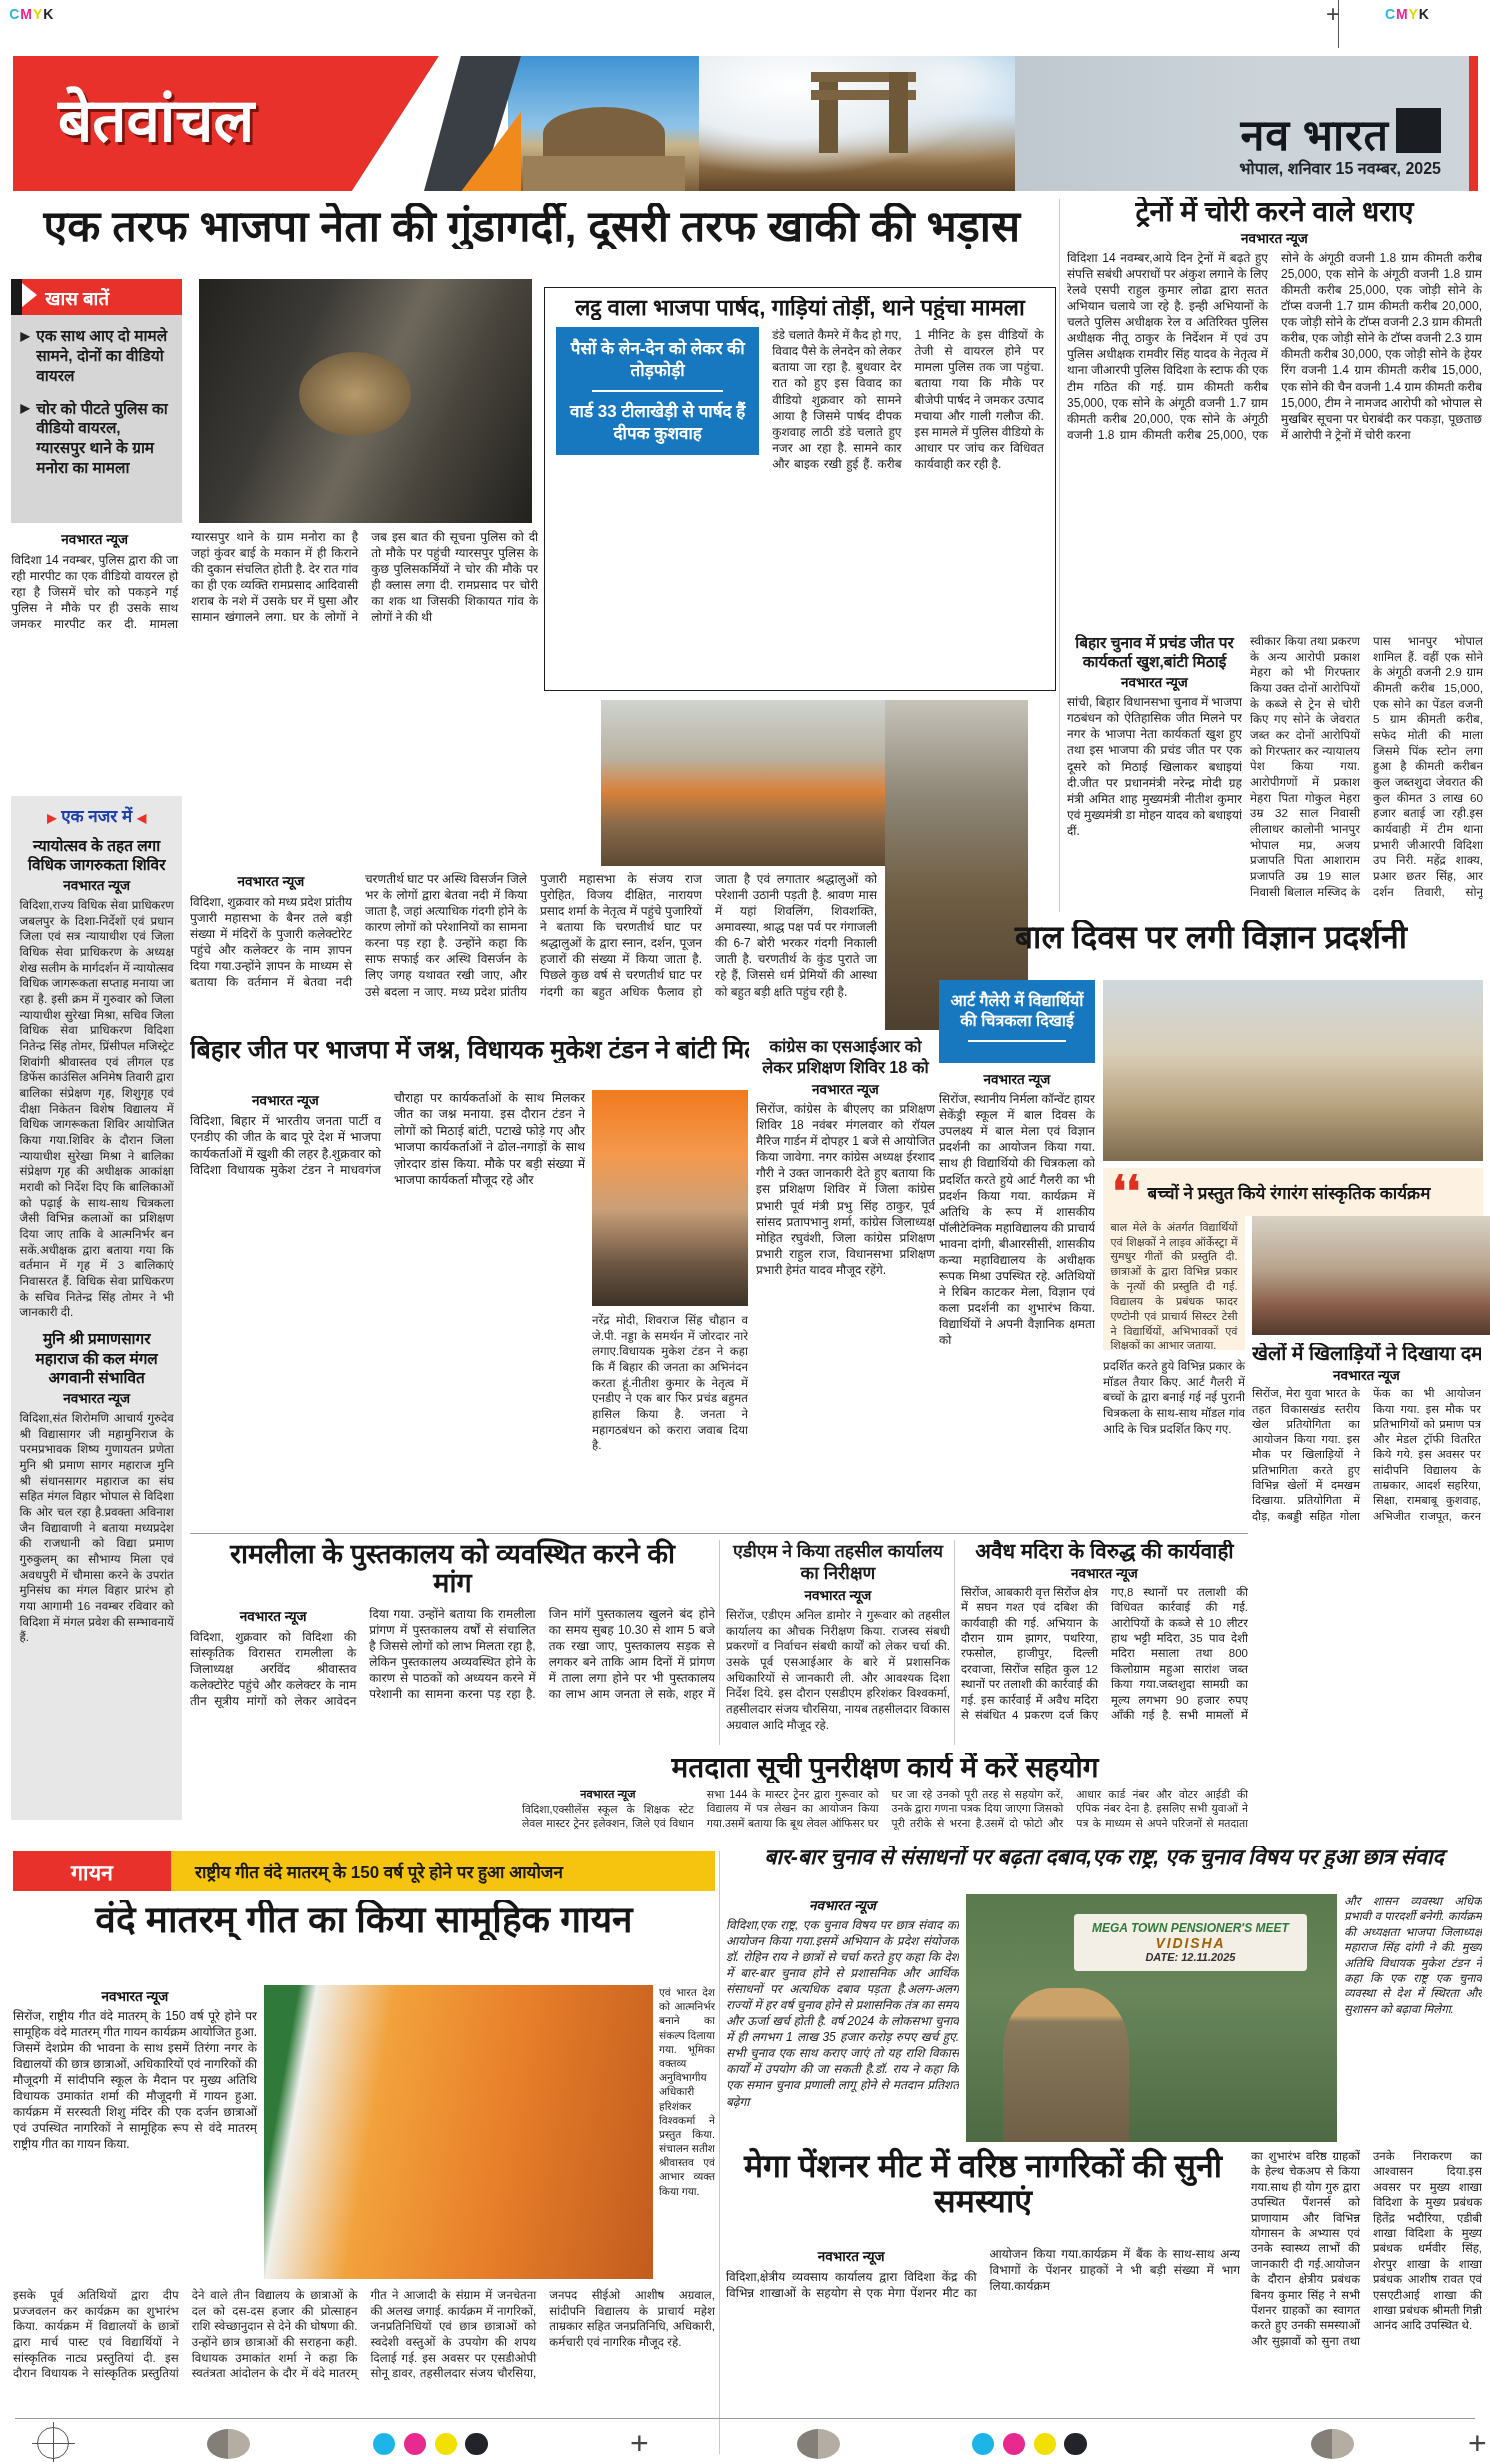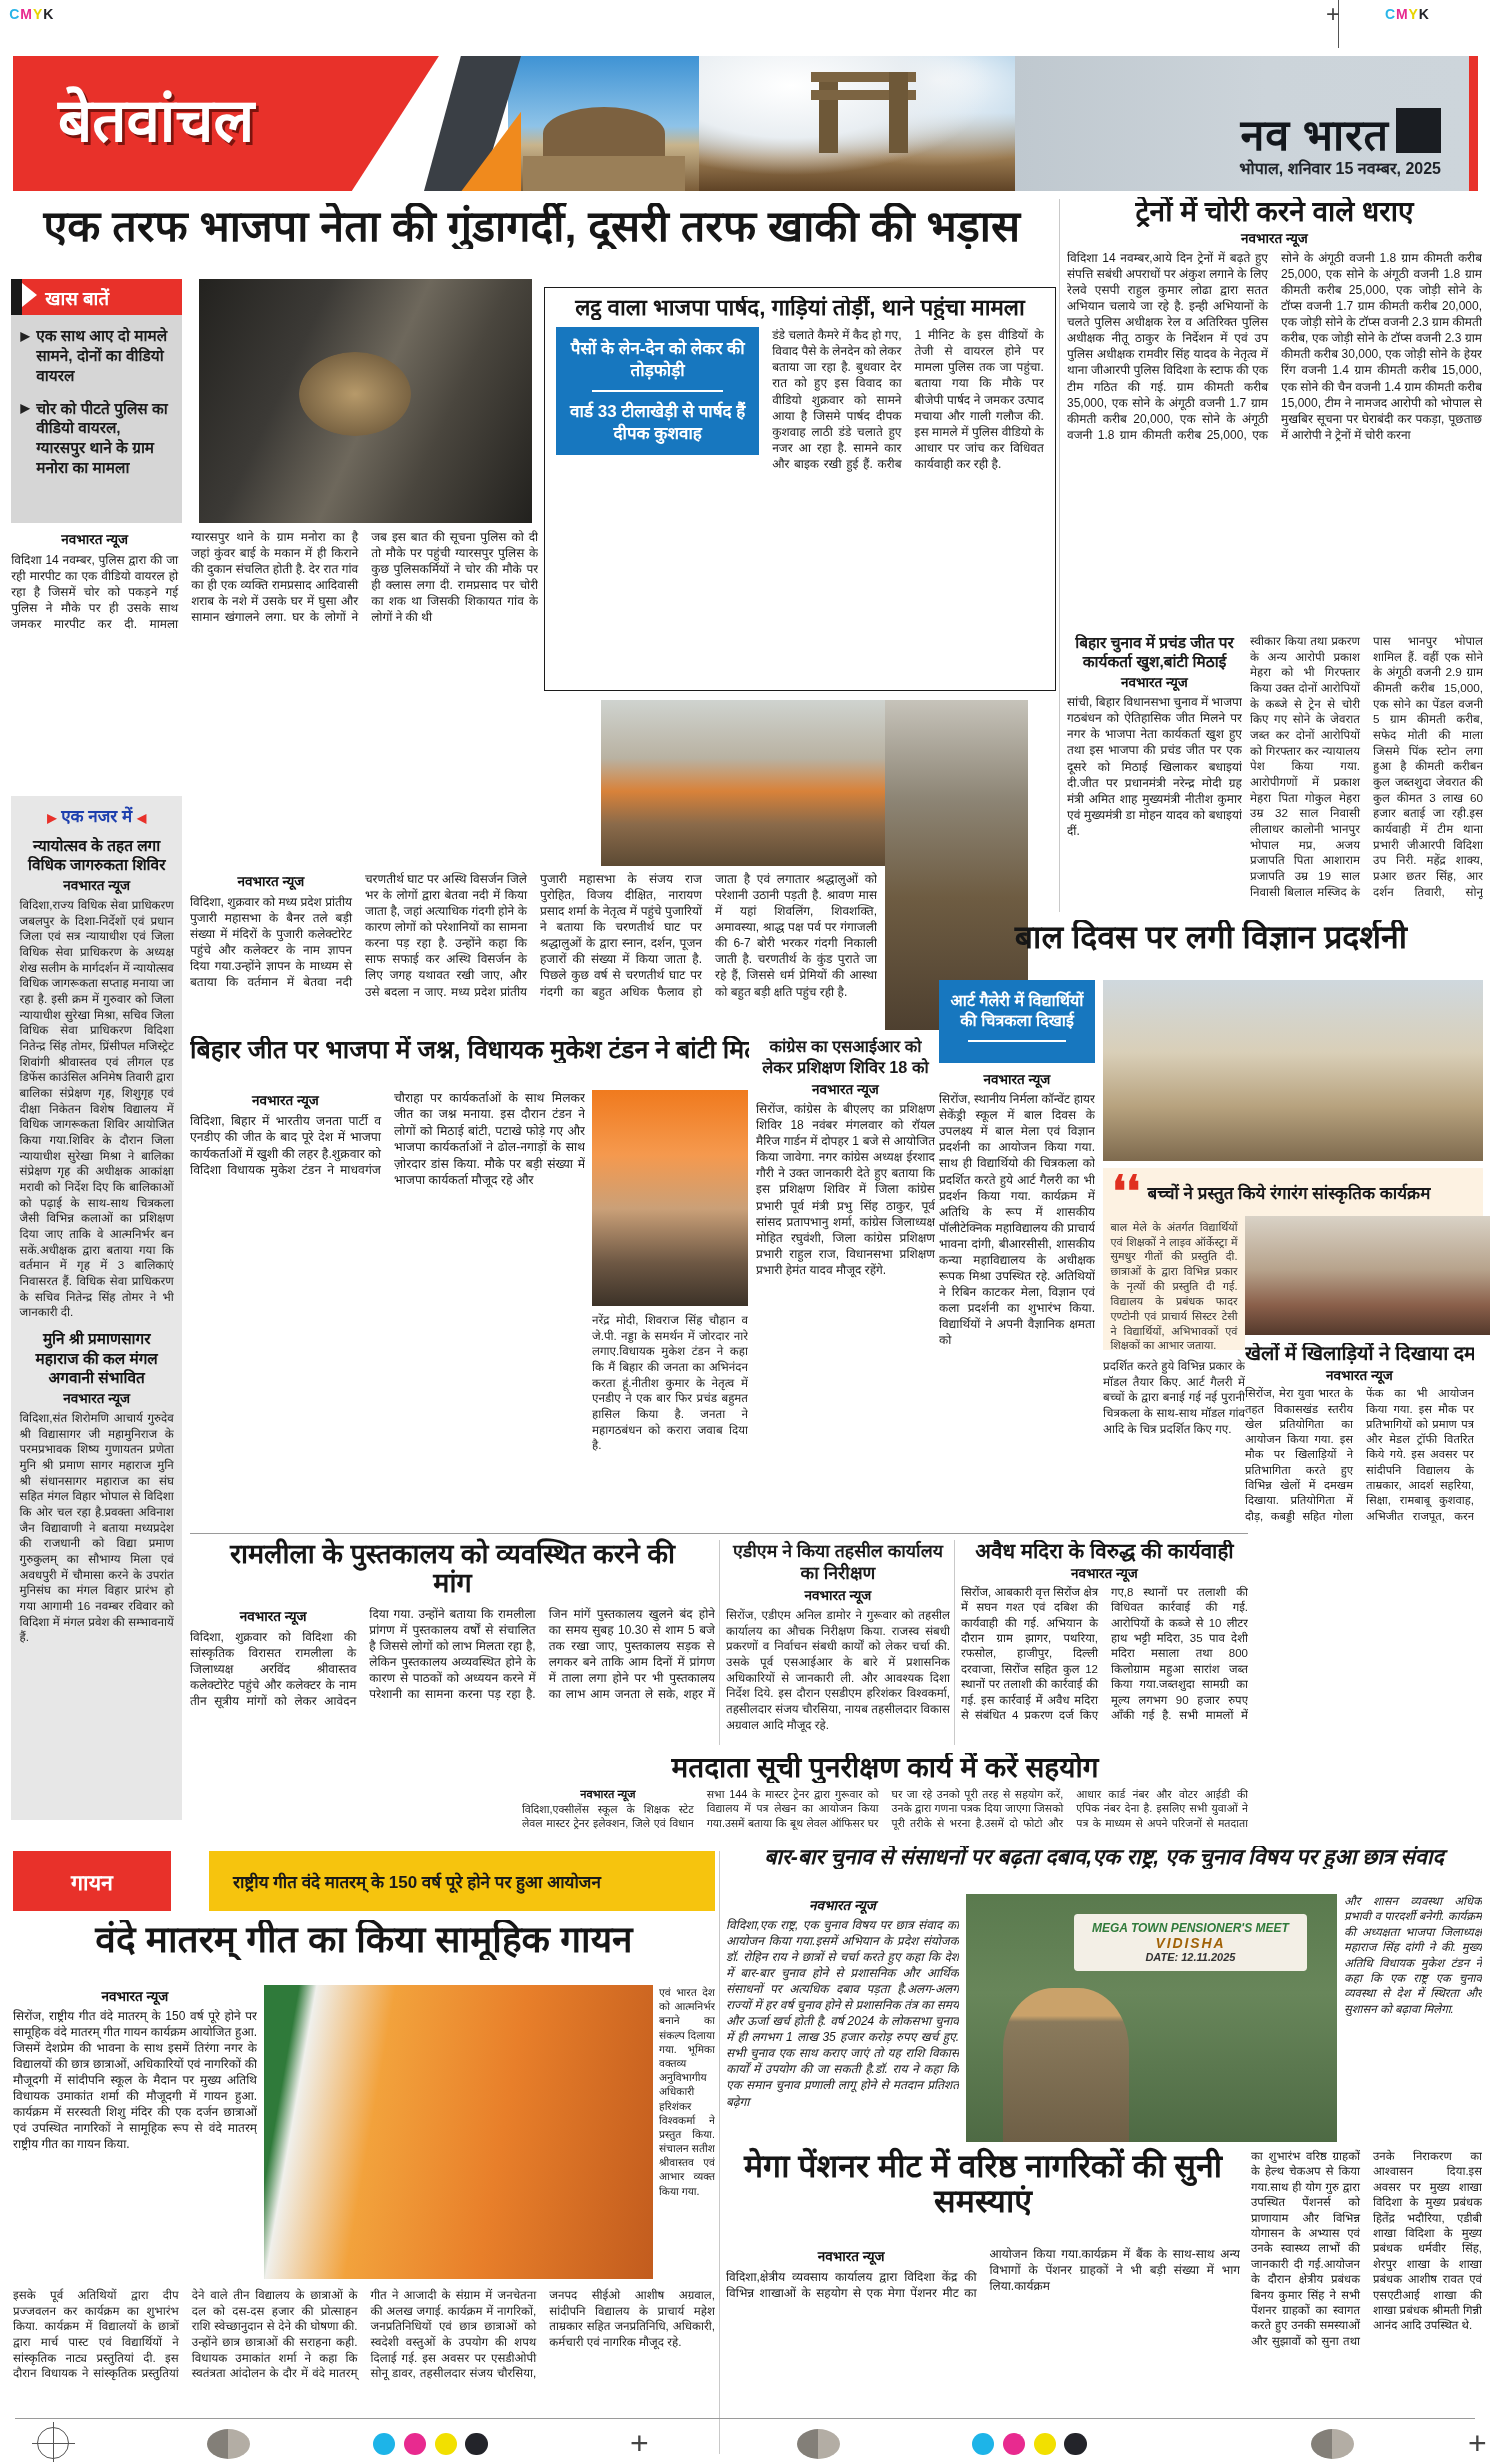--- a/index.html
+++ b/index.html
@@ -229,21 +229,21 @@
     <div class="btxt clip" style="height:373px;">सिरोंज, स्थानीय निर्मला कॉन्वेंट हायर सेकेंड्री स्कूल में बाल दिवस के उपलक्ष्य में बाल मेला एवं विज्ञान प्रदर्शनी का आयोजन किया गया. साथ ही विद्यार्थियो की चित्रकला को प्रदर्शित करते हुये आर्ट गैलरी का भी प्रदर्शन किया गया. कार्यक्रम में अतिथि के रूप में शासकीय पॉलीटेक्निक महाविद्यालय की प्राचार्य भावना दांगी, बीआरसीसी, शासकीय कन्या महाविद्यालय के अधीक्षक रूपक मिश्रा उपस्थित रहे. अतिथियों ने रिबिन काटकर मेला, विज्ञान एवं कला प्रदर्शनी का शुभारंभ किया. विद्यार्थियों ने अपनी वैज्ञानिक क्षमता को</div>
   </div>
   <div class="abs ph ph-fair" style="left:164px;top:60px;width:380px;height:181px;"></div>
   <div class="abs quote-strip" style="left:164px;top:248px;width:380px;height:48px;">
     <span class="qmark">❛❛</span>
     <span class="qline">बच्चों ने प्रस्तुत किये रंगारंग सांस्कृतिक कार्यक्रम</span>
   </div>
   <div class="abs qsub clip" style="left:164px;top:296px;width:142px;height:134px;">बाल मेले के अंतर्गत विद्यार्थियों एवं शिक्षकों ने लाइव ऑर्केस्ट्रा में सुमधुर गीतों की प्रस्तुति दी. छात्राओं के द्वारा विभिन्न प्रकार के नृत्यों की प्रस्तुति दी गई. विद्यालय के प्रबंधक फादर एण्टोनी एवं प्राचार्य सिस्टर टेसी ने विद्यार्थियों, अभिभावकों एवं शिक्षकों का आभार जताया.</div>
   <div class="abs btxt clip" style="left:164px;top:438px;width:142px;height:172px;font-size:11.7px;">प्रदर्शित करते हुये विभिन्न प्रकार के मॉडल तैयार किए. आर्ट गैलरी में बच्चों के द्वारा बनाई गई नई पुरानी चित्रकला के साथ-साथ मॉडल गांव आदि के चित्र प्रदर्शित किए गए.</div>
 
-  <div class="abs" style="left:306px;top:296px;width:229px;height:316px;">
+  <div class="abs" style="left:313px;top:296px;width:229px;height:316px;">
     <div class="ph ph-khel" style="width:229px;height:119px;"></div>
     <div class="hl nowrap" style="font-size:19.6px;margin-top:7.5px;">खेलों में खिलाड़ियों ने दिखाया दम</div>
     <div class="byline">नवभारत न्यूज</div>
     <div class="btxt cols2 clip" style="height:140px;font-size:11.4px;">सिरोंज, मेरा युवा भारत के तहत विकासखंड स्तरीय खेल प्रतियोगिता का आयोजन किया गया. इस मौक पर खिलाड़ियों ने प्रतिभागिता करते हुए विभिन्न खेलों में दमखम दिखाया. प्रतियोगिता में दौड़, कबड्डी सहित गोला फेंक का भी आयोजन किया गया. इस मौक पर प्रतिभागियों को प्रमाण पत्र और मेडल ट्रॉफी वितरित किये गये. इस अवसर पर सांदीपनि विद्यालय के ताम्रकार, आदर्श सहरिया, सिक्षा, रामबाबू कुशवाह, अभिजीत राजपूत, करन विश्वकर्मा, अंकित यादव, मोनू, रीतेश लोधी, दीक्षा शर्मा, शारीरिक शिक्षक एवं तृतीय चंद्रभान कुशवाह सहित बड़ी संख्या में खिलाड़ी मौजूद रहे.</div>
   </div>
 </div>
 
 <div class="abs rule-h" style="left:190px;top:1533px;width:1058px;"></div>
 <div class="abs" style="left:190px;top:1540px;width:525px;height:209px;">
   <div class="hl" style="font-size:27px;width:484px;margin:0 auto;">रामलीला के पुस्तकालय को व्यवस्थित करने की मांग</div>
@@ -269,21 +269,21 @@
 
 <div class="abs" style="left:522px;top:1753px;width:726px;height:93px;">
   <div class="hl nowrap" style="font-size:28px;">मतदाता सूची पुनरीक्षण कार्य में करें सहयोग</div>
   <div class="btxt cols4 clip" style="height:48px;margin-top:3.7px;font-size:10.8px;">
     <div class="byline" style="font-size:11.2px;margin:0;">नवभारत न्यूज</div>
     <span>विदिशा,एक्सीलेंस स्कूल के शिक्षक स्टेट लेवल मास्टर ट्रेनर इलेक्शन, जिले एवं विधान सभा 144 के मास्टर ट्रेनर द्वारा गुरूवार को विद्यालय में पत्र लेखन का आयोजन किया गया.उसमें बताया कि बूथ लेवल ऑफिसर घर घर जा रहे उनको पूरी तरह से सहयोग करें, उनके द्वारा गणना पत्रक दिया जाएगा जिसको पूरी तरीके से भरना है.उसमें दो फोटो और आधार कार्ड नंबर और वोटर आईडी की एपिक नंबर देना है. इसलिए सभी युवाओं ने पत्र के माध्यम से अपने परिजनों से मतदाता सूची पुनरीक्षण कार्य में पूर्ण सहयोग की अपील की है.</span>
   </div>
 </div>
 
 <div class="abs" style="left:13px;top:1851px;width:702px;height:611px;">
-  <div style="display:flex;height:60px;gap:38px;">
+  <div style="display:flex;height:40px;">
     <div class="v-label" style="width:158px;flex:none;">गायन</div>
     <div class="v-strip" style="flex:1;">राष्ट्रीय गीत वंदे मातरम् के 150 वर्ष पूरे होने पर हुआ आयोजन</div>
   </div>
   <div class="hl nowrap" style="font-size:37px;margin-top:9.3px;">वंदे मातरम् गीत का किया सामूहिक गायन</div>
   <div class="abs" style="left:0;top:134px;width:244px;height:294px;">
     <div class="byline">नवभारत न्यूज</div>
     <div class="btxt clip" style="height:272px;">सिरोंज, राष्ट्रीय गीत वंदे मातरम् के 150 वर्ष पूरे होने पर सामूहिक वंदे मातरम् गीत गायन कार्यक्रम आयोजित हुआ. जिसमें देशप्रेम की भावना के साथ इसमें तिरंगा नगर के विद्यालयों की छात्र छात्राओं, अधिकारियों एवं नागरिकों की मौजूदगी में सांदीपनि स्कूल के मैदान पर मुख्य अतिथि विधायक उमाकांत शर्मा की मौजूदगी में गायन हुआ. कार्यक्रम में सरस्वती शिशु मंदिर की एक दर्जन छात्राओं एवं उपस्थित नागरिकों ने सामूहिक रूप से वंदे मातरम् राष्ट्रीय गीत का गायन किया.</div>
   </div>
   <div class="abs ph ph-vande" style="left:251px;top:134px;width:389px;height:294px;"></div>
   <div class="abs btxt clip" style="left:646px;top:134px;width:56px;height:294px;font-size:10.6px;">एवं भारत देश को आत्मनिर्भर बनाने का संकल्प दिलाया गया. भूमिका वक्तव्य अनुविभागीय अधिकारी हरिशंकर विश्वकर्मा ने प्रस्तुत किया. संचालन सतीश श्रीवास्तव एवं आभार व्यक्त किया गया.</div>

